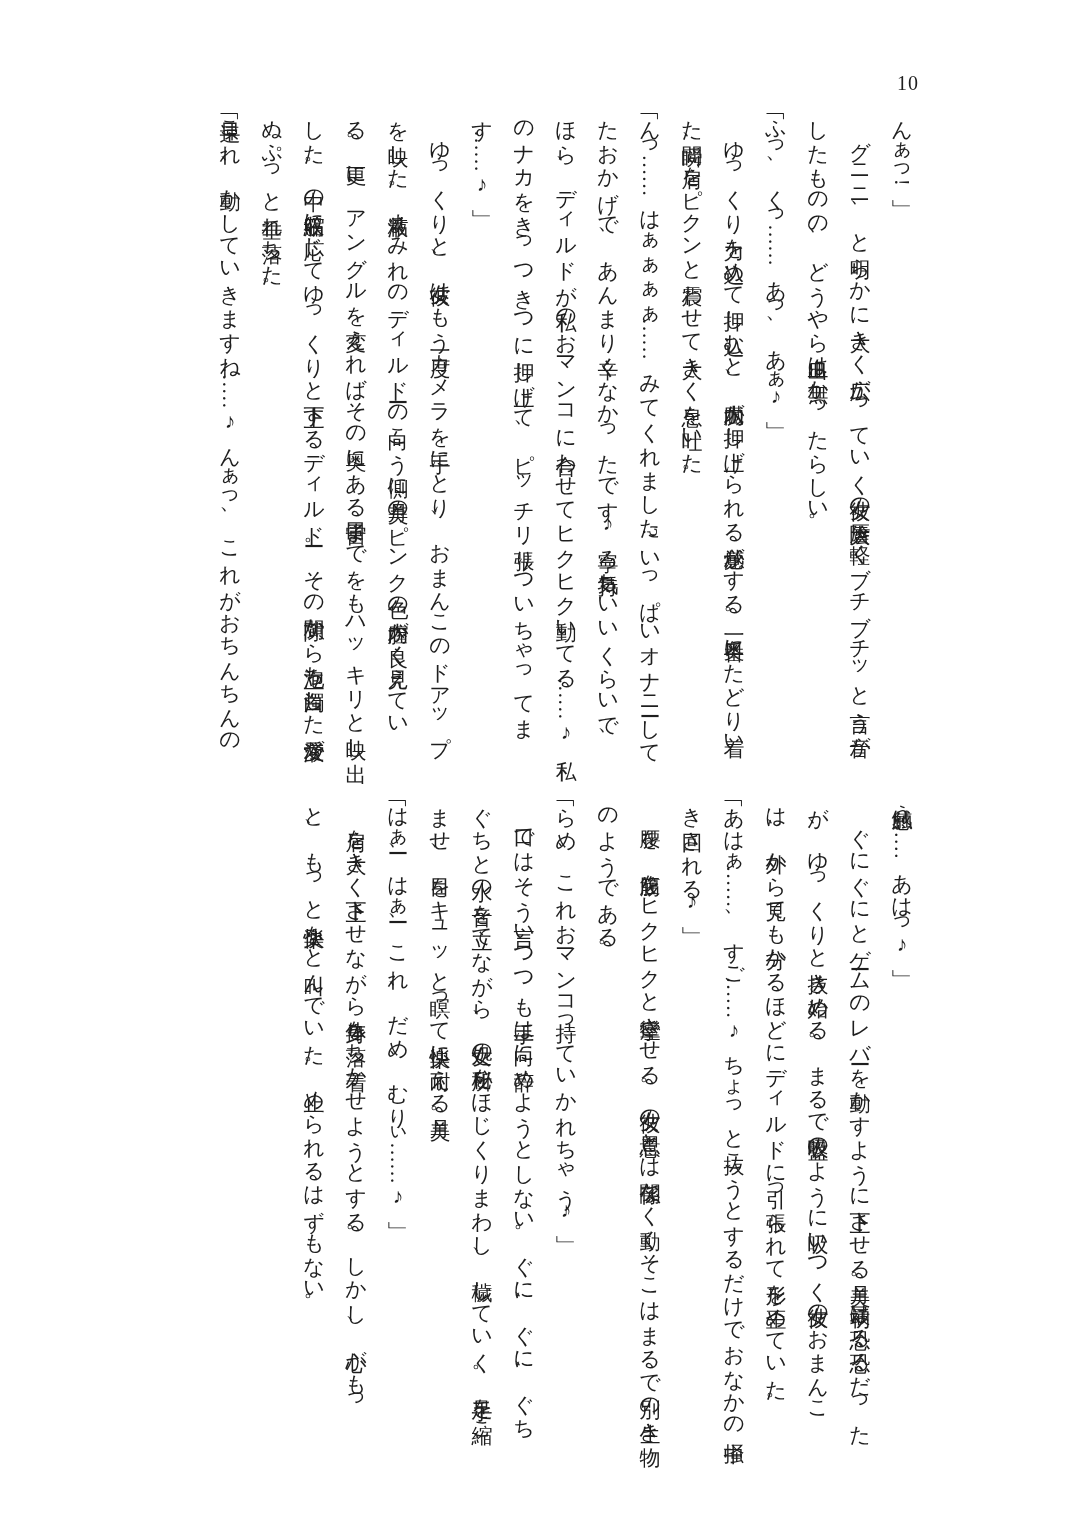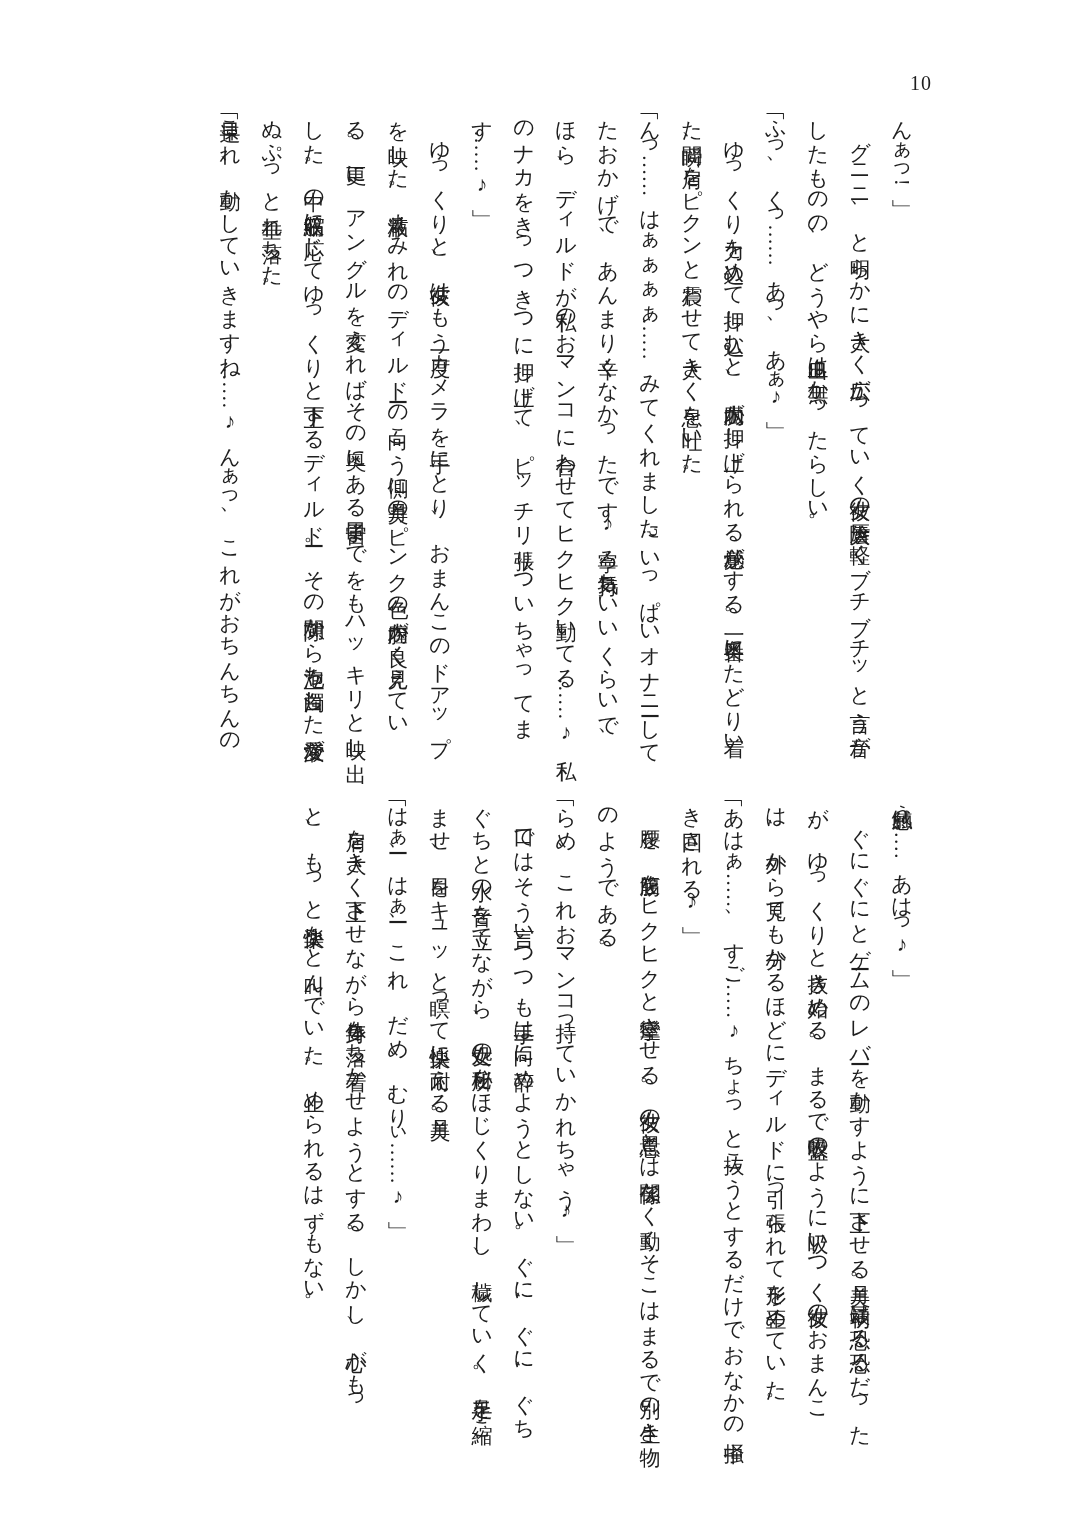--- a/index.html
+++ b/index.html
@@ -16,21 +16,21 @@
   .page {
     position: relative;
     width: 1075px;
     height: 1518px;
     background: #ffffff;
     overflow: hidden;
   }
   .page-number {
     position: absolute;
     top: 72px;
-    right: 143px;
+    right: 156px;
     font-size: 20px;
     letter-spacing: 1px;
   }
   .band {
     position: absolute;
     right: 152px;
     height: 652px;
     writing-mode: vertical-rl;
     text-orientation: mixed;
     font-size: 21px;

